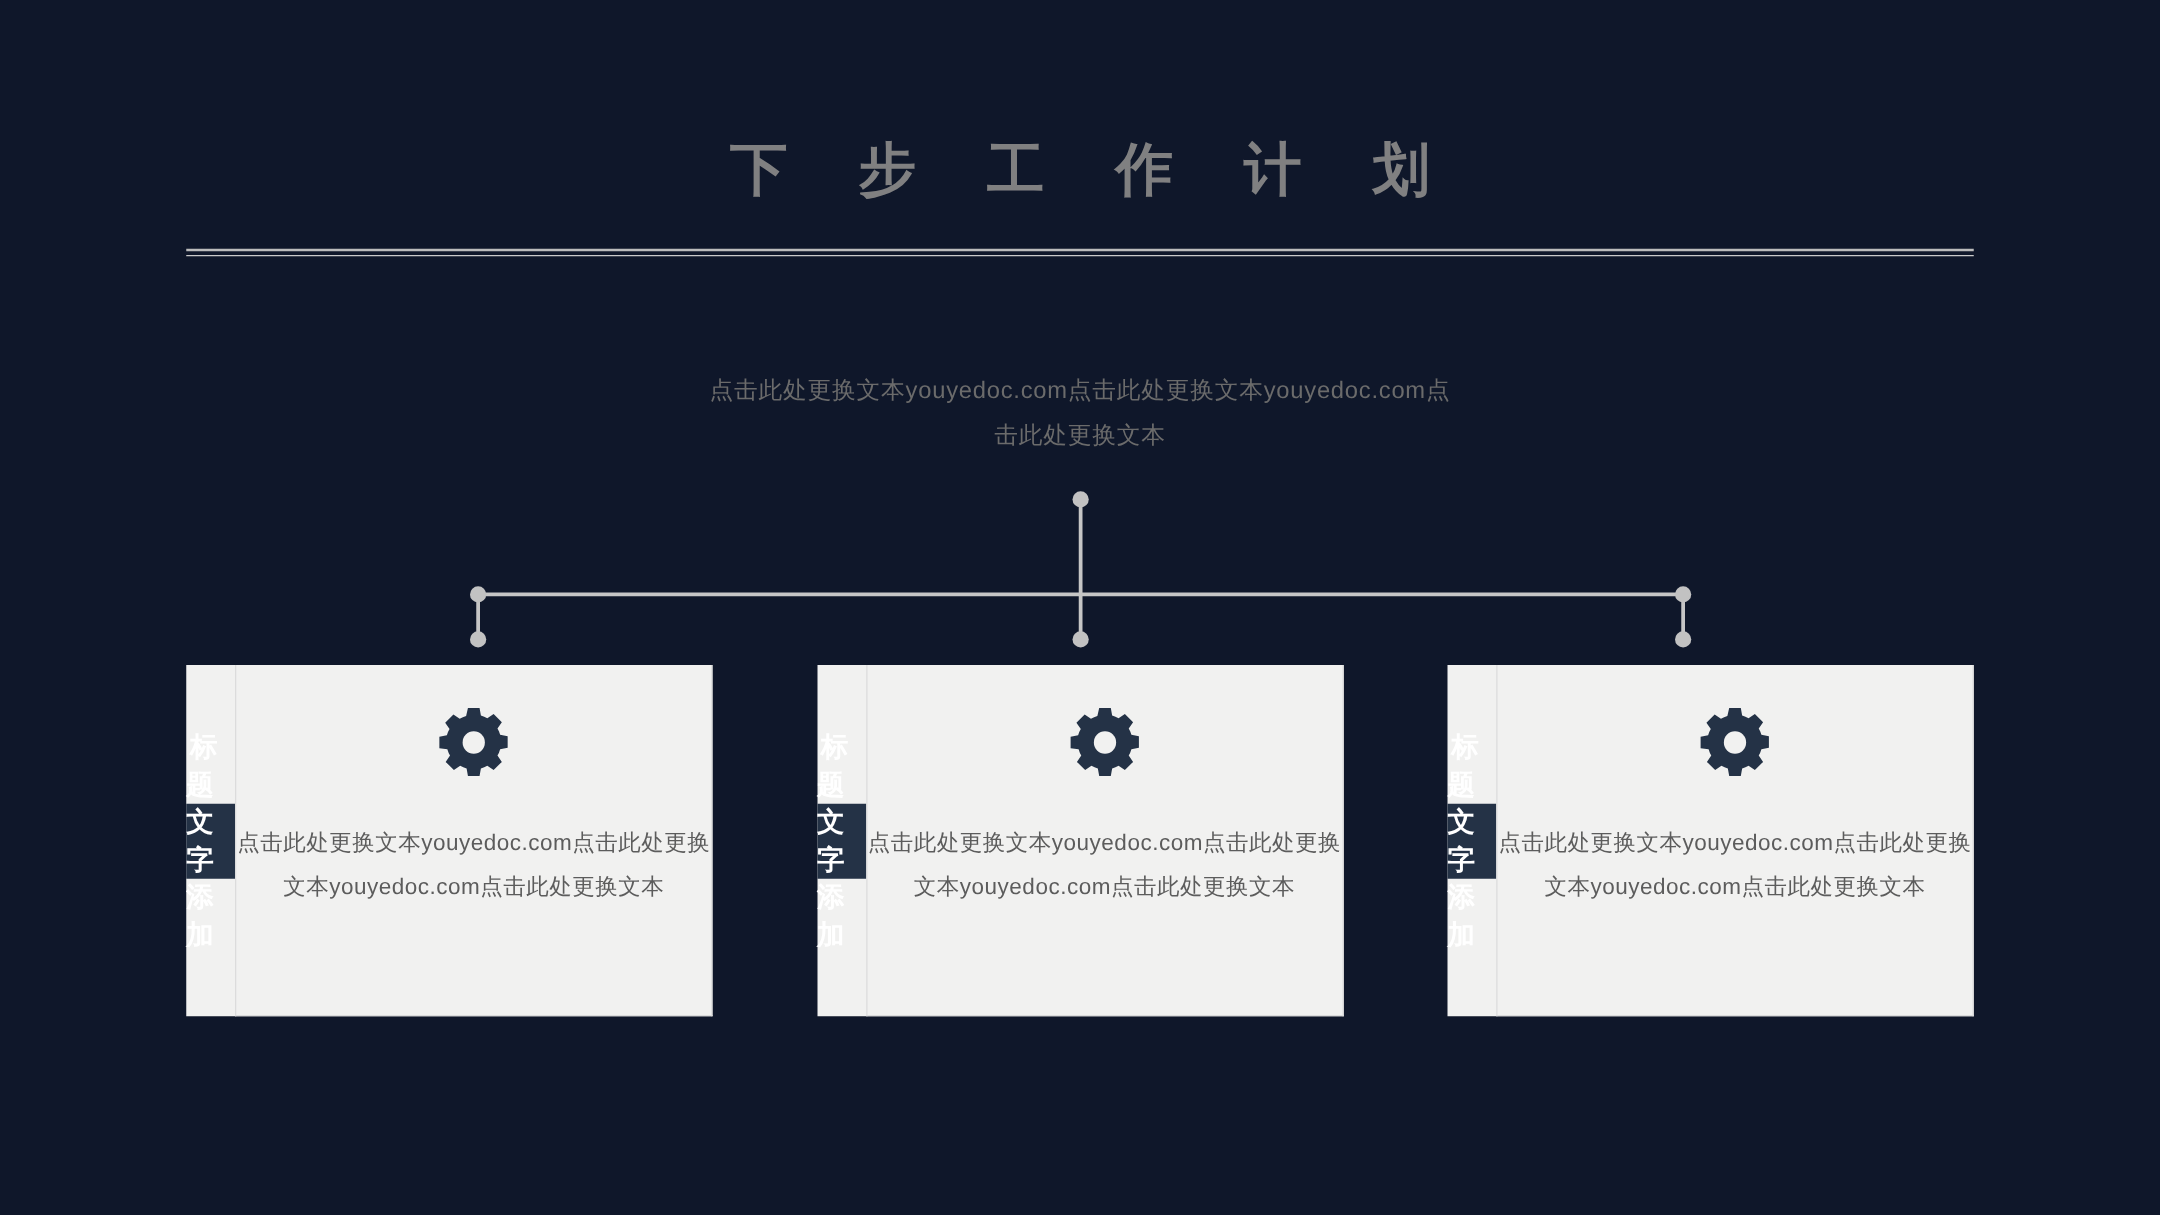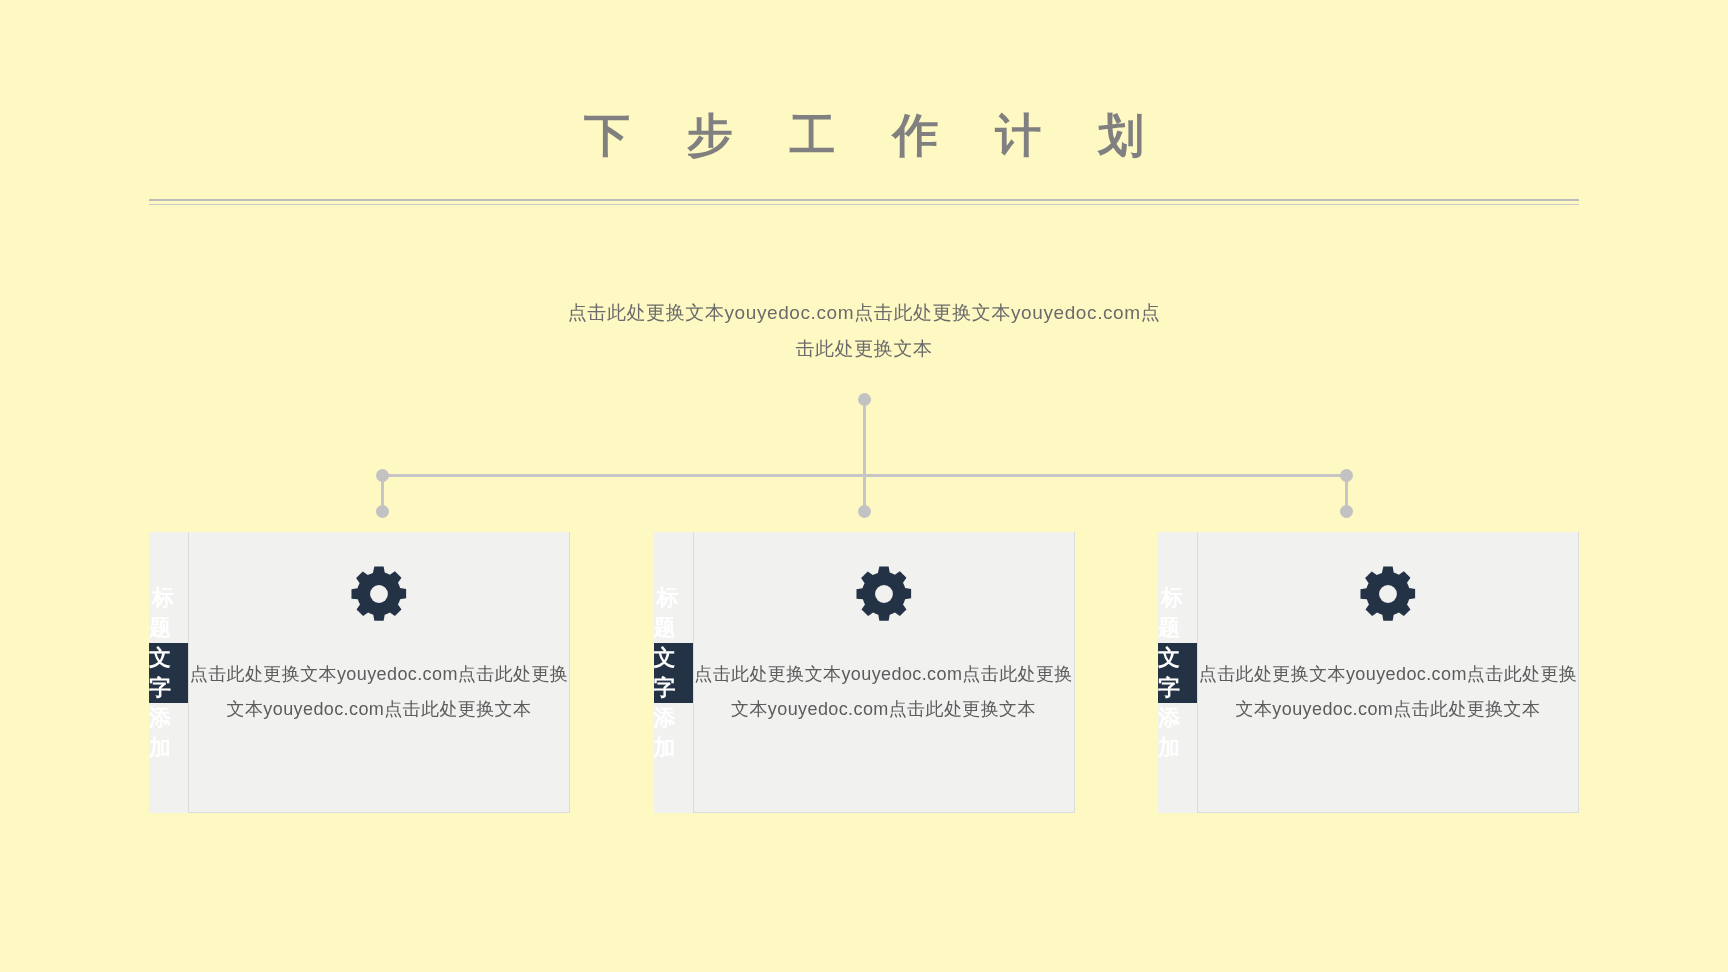--- a/index.html
+++ b/index.html
@@ -12,21 +12,21 @@
     background: #f1f1f0;
     font-family: "Liberation Sans", "DejaVu Sans", sans-serif;
     overflow: hidden;
     position: relative;
   }
 
   
   .slide {
     position: absolute;
     inset: 0;
-    background: #fef9c3;
+    background: #0f172a;
   }
 
   
   .title {
     position: absolute;
     left: 0;
     right: 0;
     top: 104px;
     text-align: center;
     font-size: 46px;

